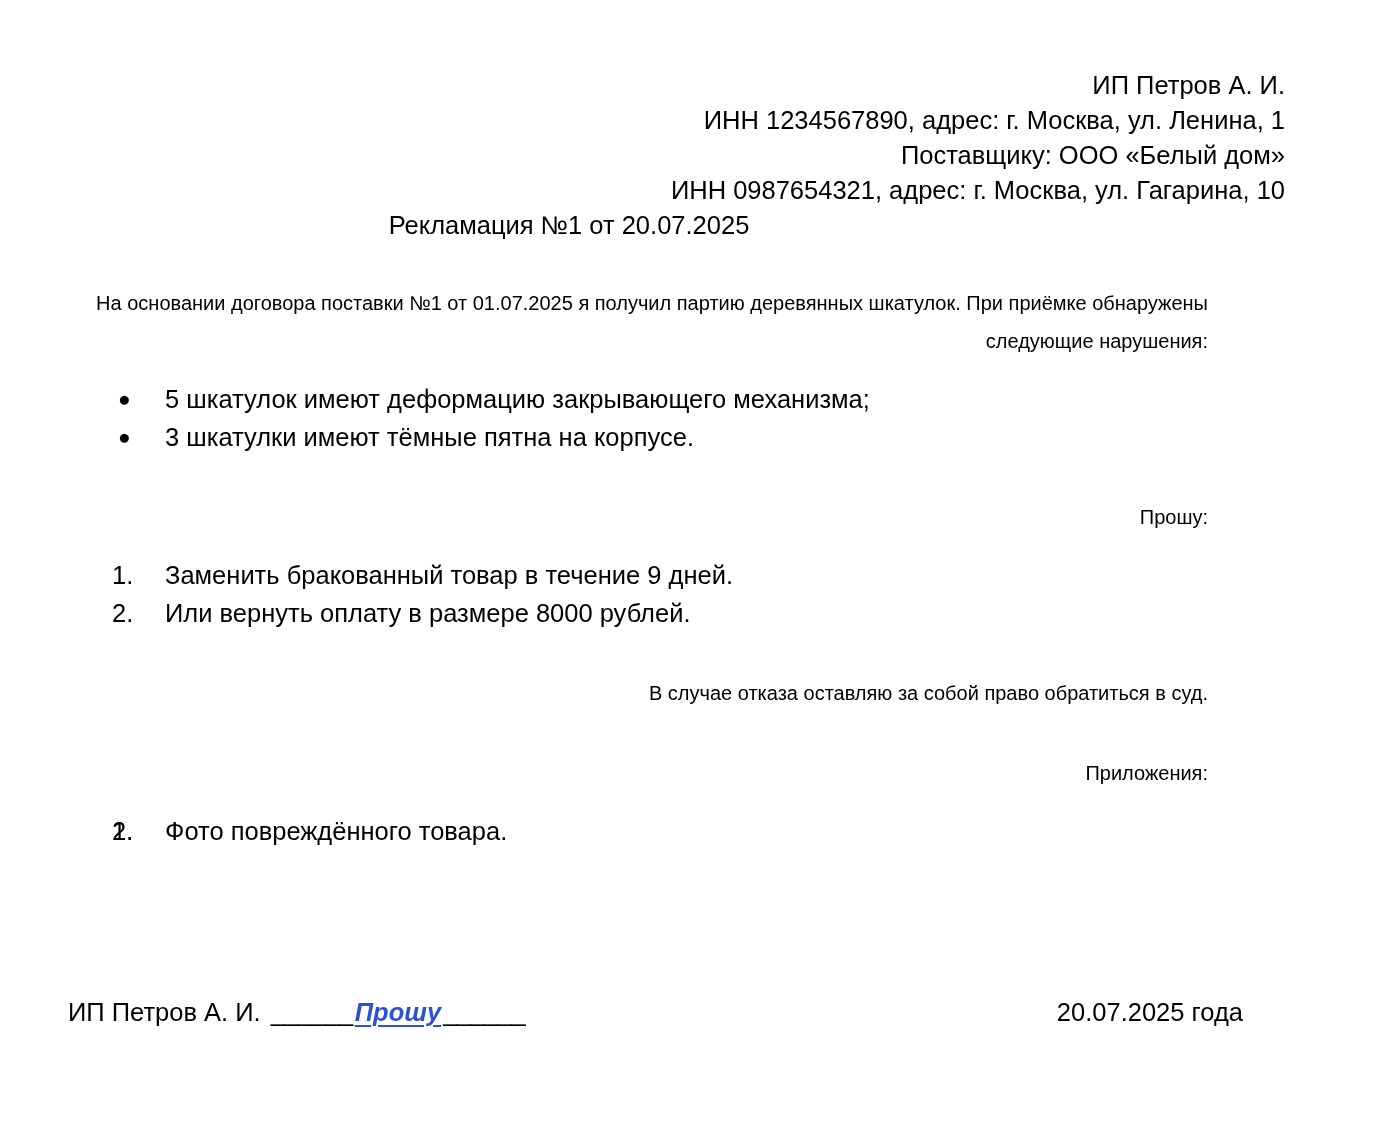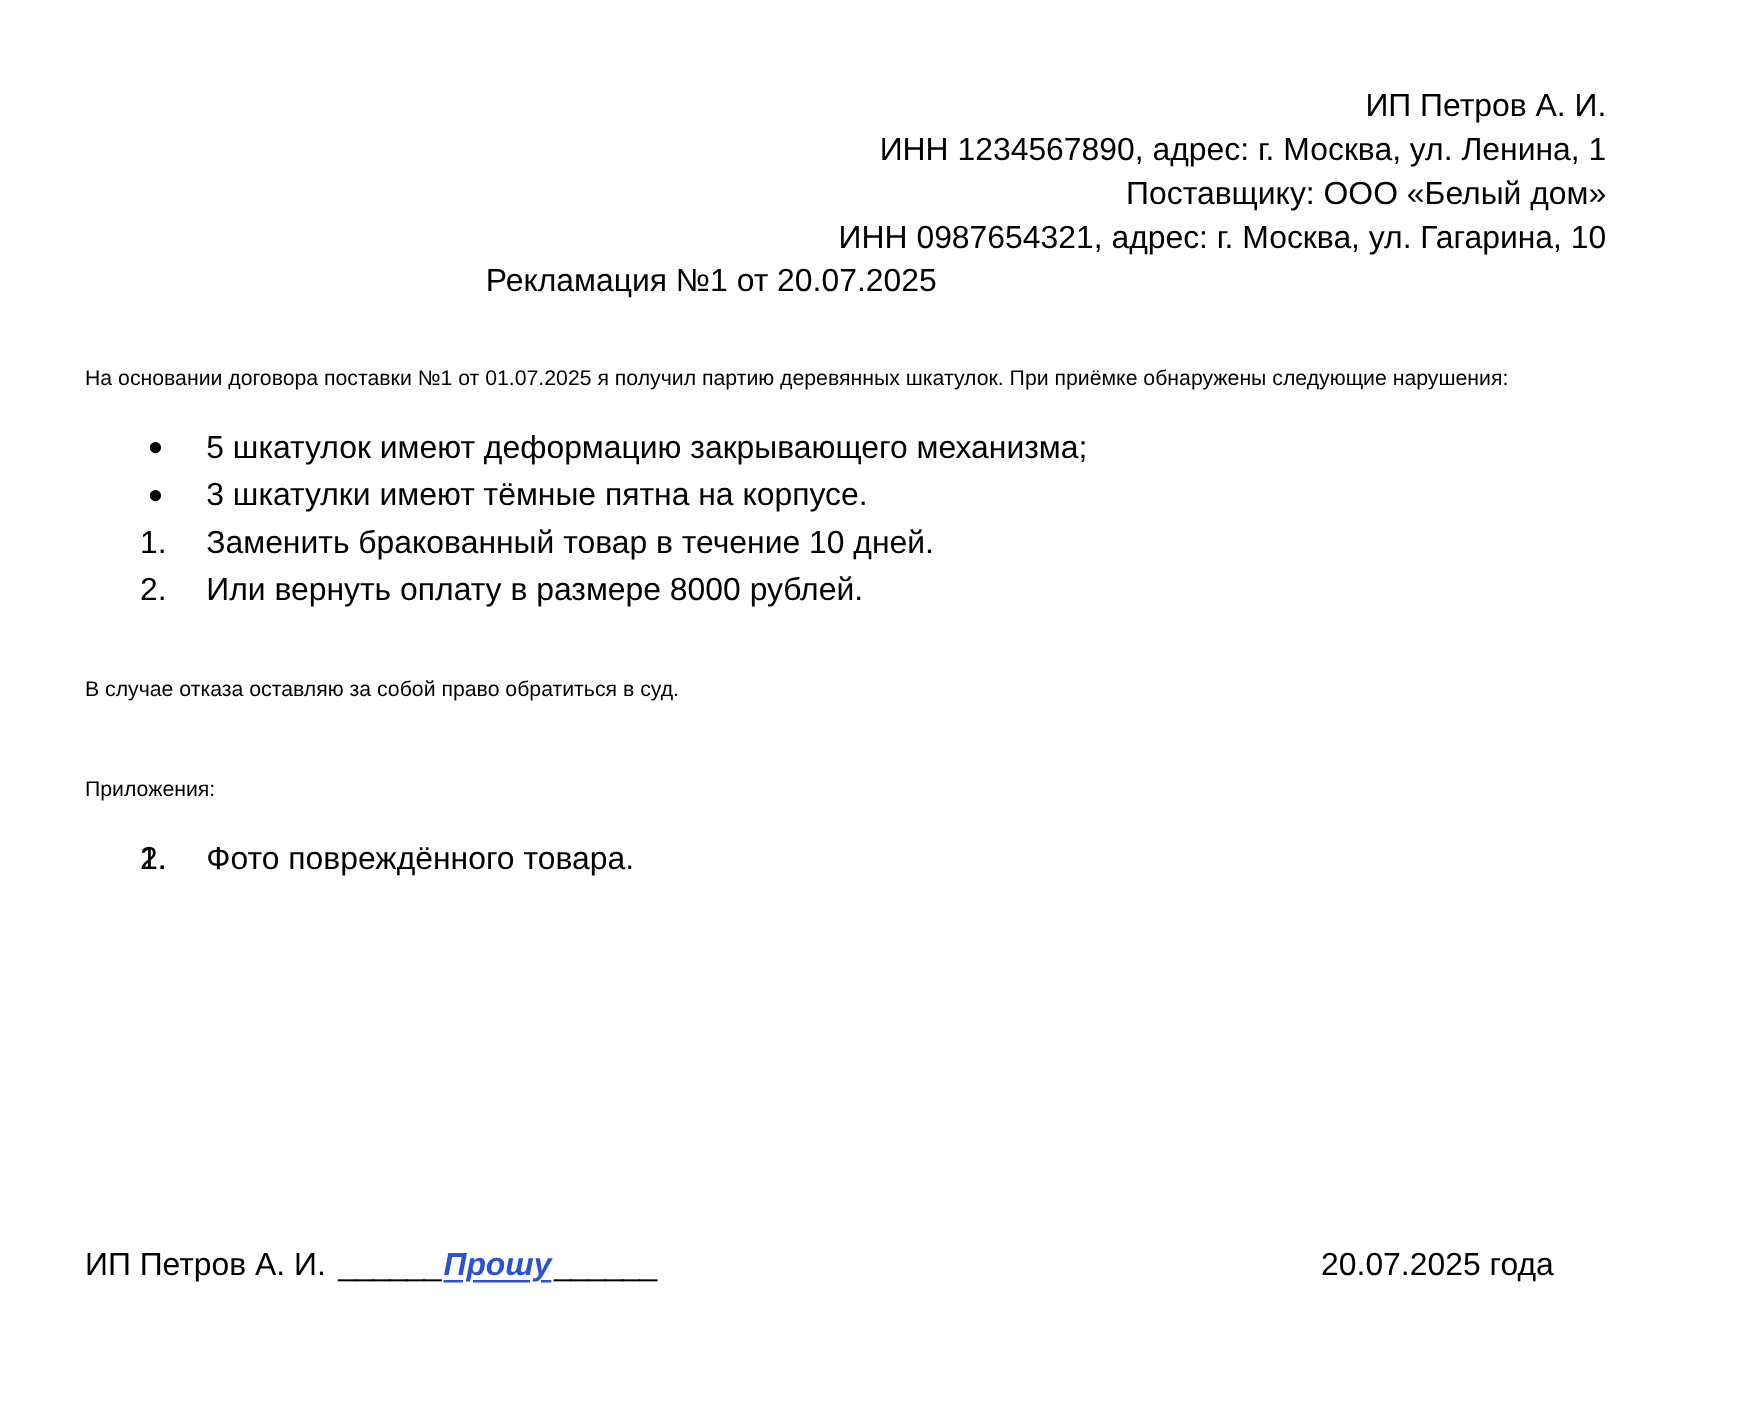--- a/index.html
+++ b/index.html
@@ -47,23 +47,23 @@
     line-height: 34px;
     text-align: center;
     padding-right: 215px;
   }
 
   
   .body-area {
     margin-top: 42px;
   }
   .para {
-    font-size: 17px;
-    line-height: 38px;
-    text-align: left;
+    font-size: 20px;
+    line-height: 38px;
+    text-align: right;
     max-width: 1140px;
   }
   .para.spaced-top-lg { margin-top: 42px; }
 
   
   ul.doc-list, ol.doc-list {
     margin: 0;
     padding: 0;
     list-style: none;
   }
@@ -158,25 +158,26 @@
       <li>
         <span class="marker">●</span>
         <span>5 шкатулок имеют деформацию закрывающего механизма;</span>
       </li>
       <li>
         <span class="marker">●</span>
         <span>3 шкатулки имеют тёмные пятна на корпусе.</span>
       </li>
     </ul>
 
+    <p class="para spaced-top-lg">Прошу:</p>
 
     <ol class="doc-list">
       <li>
         <span class="marker">1.</span>
-        <span>Заменить бракованный товар в течение 10 дней.</span>
+        <span>Заменить бракованный товар в течение 9 дней.</span>
       </li>
       <li>
         <span class="marker">2.</span>
         <span>Или вернуть оплату в размере 8000 рублей.</span>
       </li>
     </ol>
 
     <p class="para spaced-top-lg">В случае отказа оставляю за собой право обратиться в суд.</p>
 
     <p class="para spaced-top-lg">Приложения:</p>

